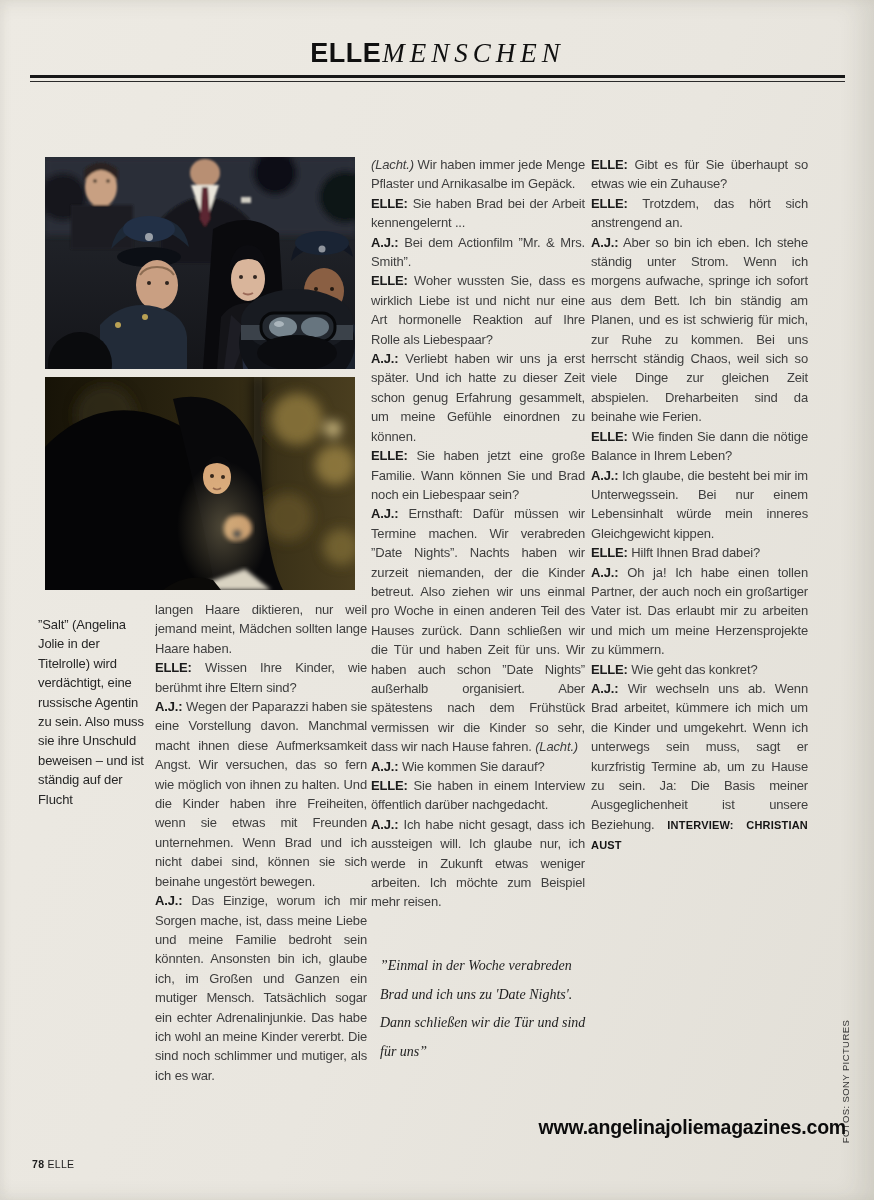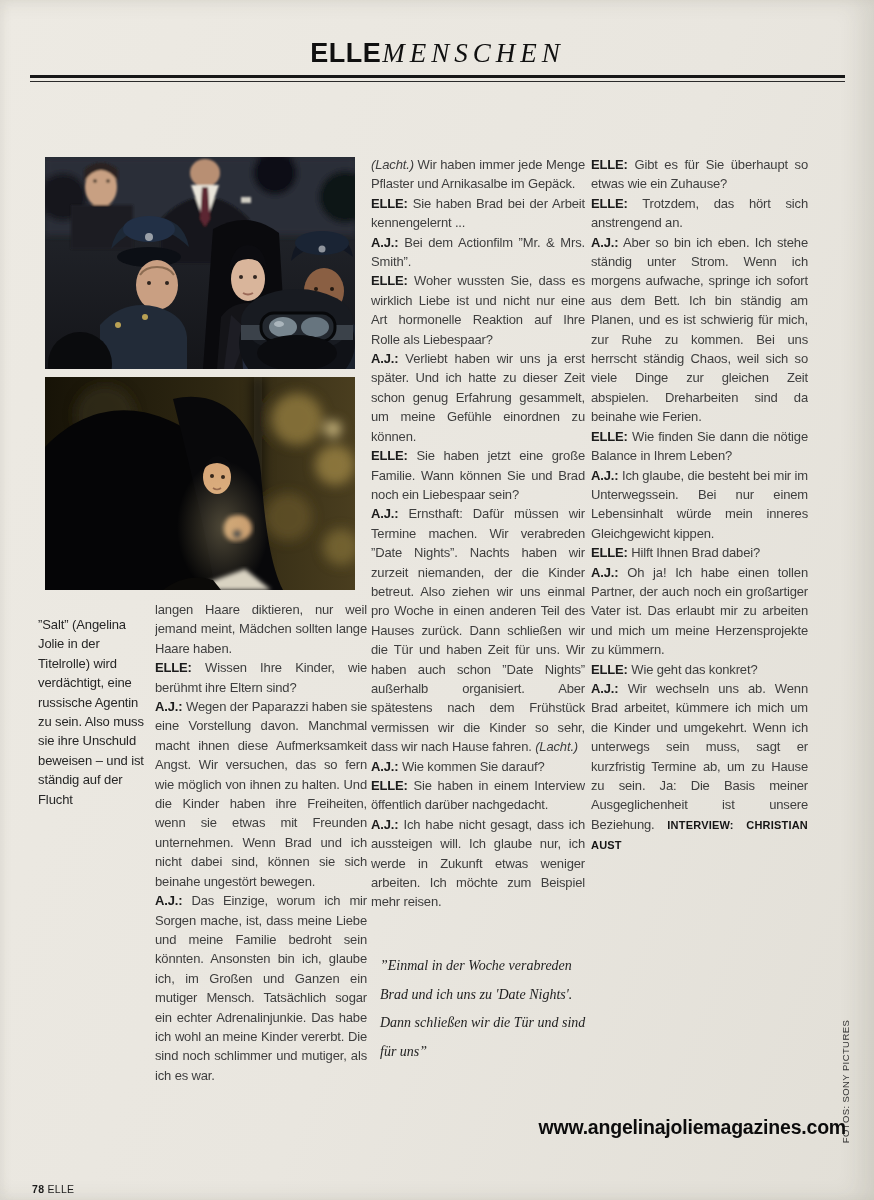--- a/index.html
+++ b/index.html
@@ -48,21 +48,21 @@
     font-family:"Liberation Serif",serif;font-style:italic;
     font-size:14px;line-height:28.5px;color:#222;
   }
   
   .credit{
     position:absolute;right:-36px;top:1076px;width:130px;
     transform:rotate(-90deg);transform-origin:center;
     font-size:9.5px;letter-spacing:.4px;color:#333;white-space:nowrap;text-align:center;
   }
   
-  .folio{position:absolute;left:32px;top:1158px;font-size:10.5px;color:#1d1d1d;letter-spacing:.3px;margin-top:25px;}
+  .folio{position:absolute;left:32px;top:1158px;font-size:10.5px;color:#1d1d1d;letter-spacing:.3px;}
   .folio b{font-weight:bold;}
   .site{
     position:absolute;right:28px;top:1116px;
     font-size:19.5px;font-weight:bold;color:#0c0c0c;letter-spacing:-.2px;
   }
 </style>
 </head>
 <body>
 
 <div class="page">

